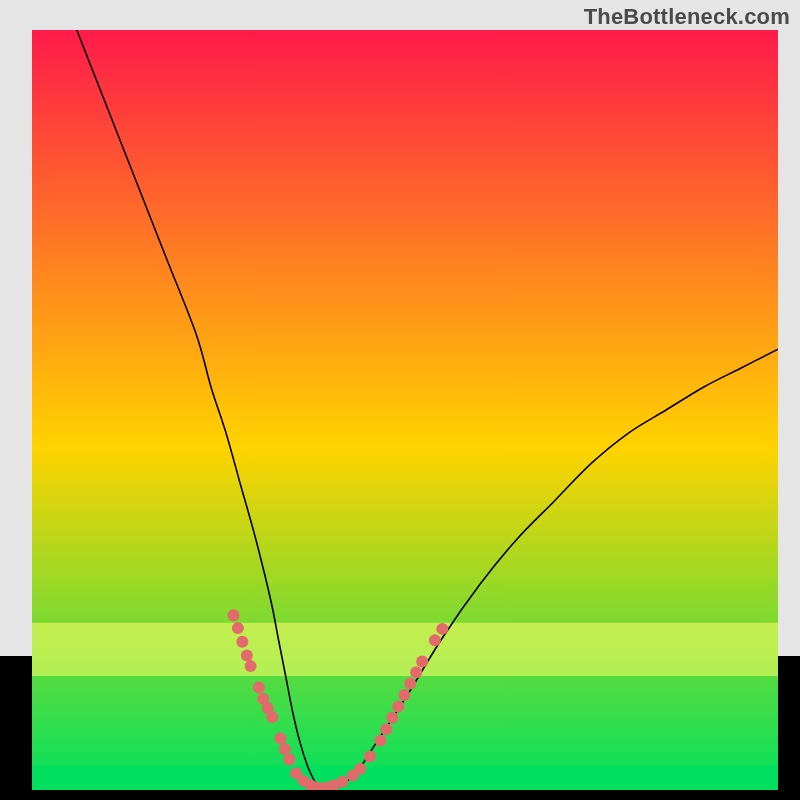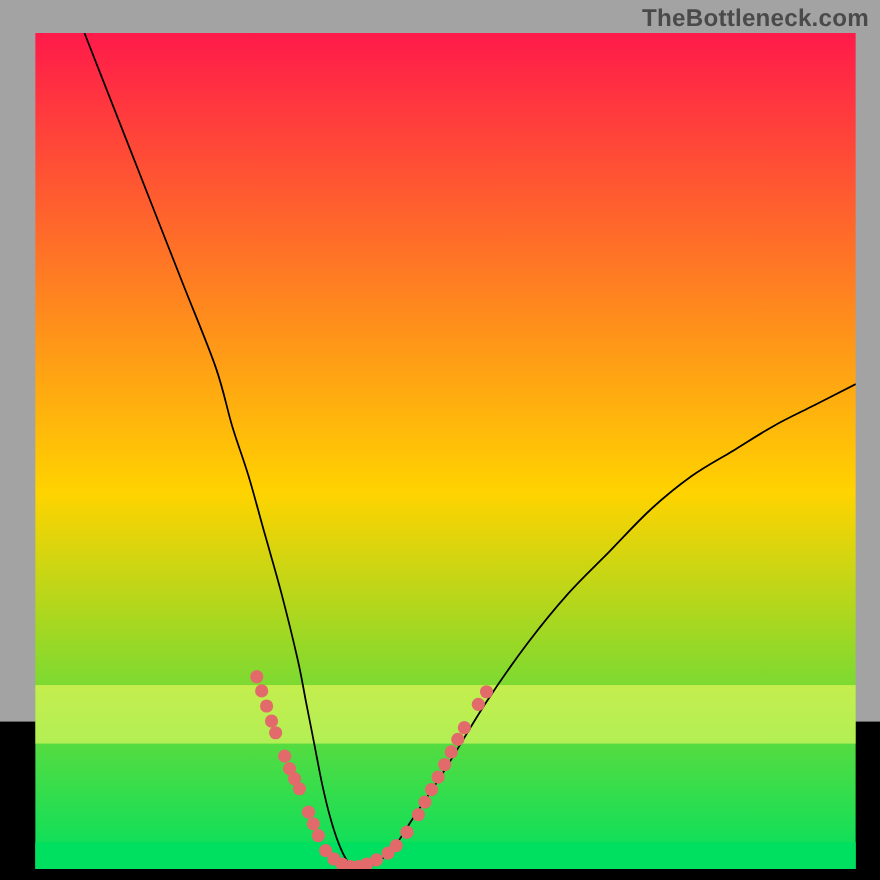--- a/index.html
+++ b/index.html
@@ -8,21 +8,21 @@
     width: 800px;
     height: 800px;
     background: #000;
     font-family: Arial, Helvetica, sans-serif;
     overflow: hidden;
   }
   .frame {
     position: relative;
     width: 800px;
     height: 656px;
-    background: #a3a3a3;
+    background: #e5e5e5;
   }
   .watermark {
     position: absolute;
     top: 4px;
     right: 10px;
     color: #4a4a4a;
     font-size: 22px;
     font-weight: 600;
     letter-spacing: 0.2px;
     z-index: 5;

